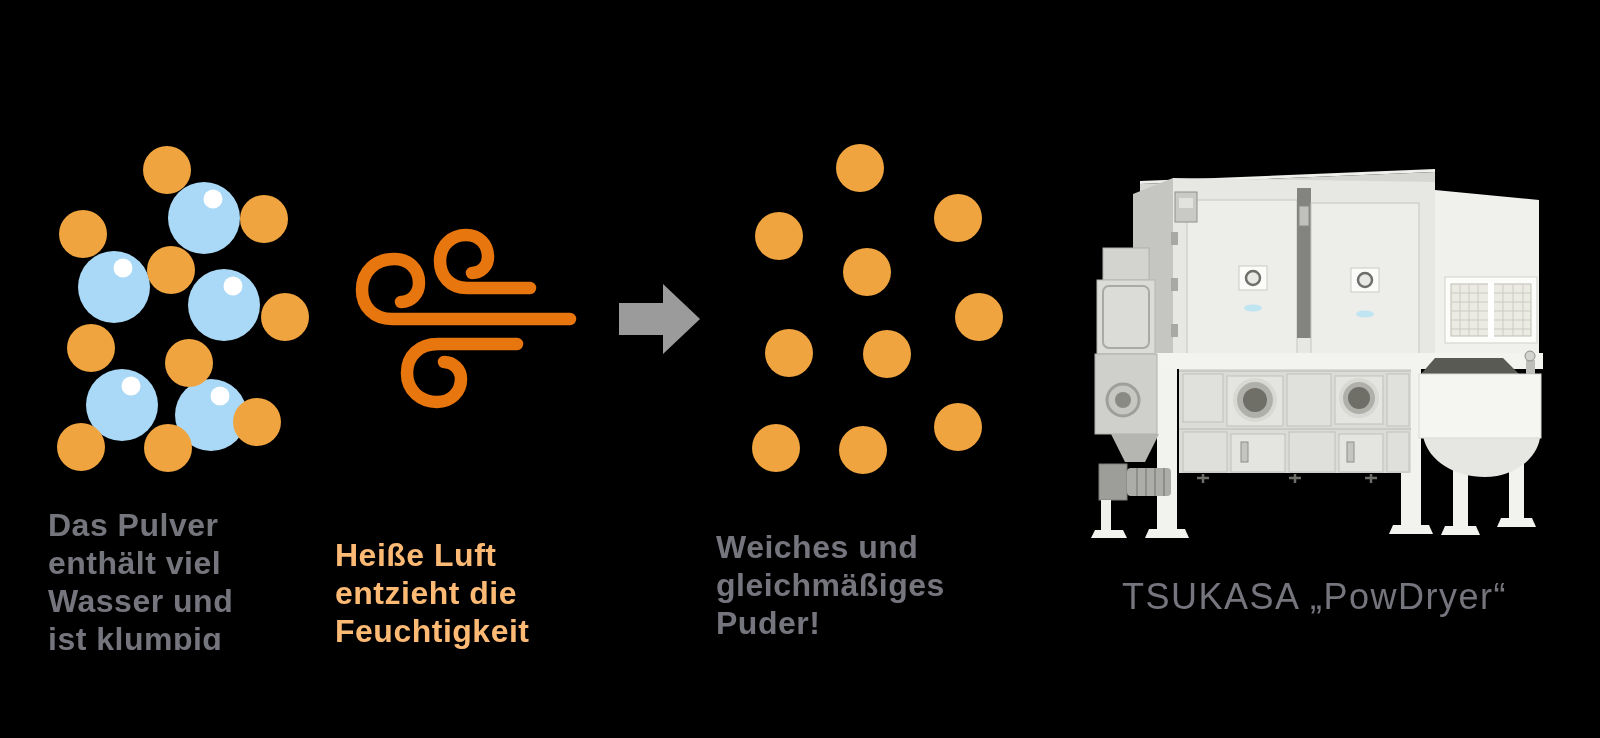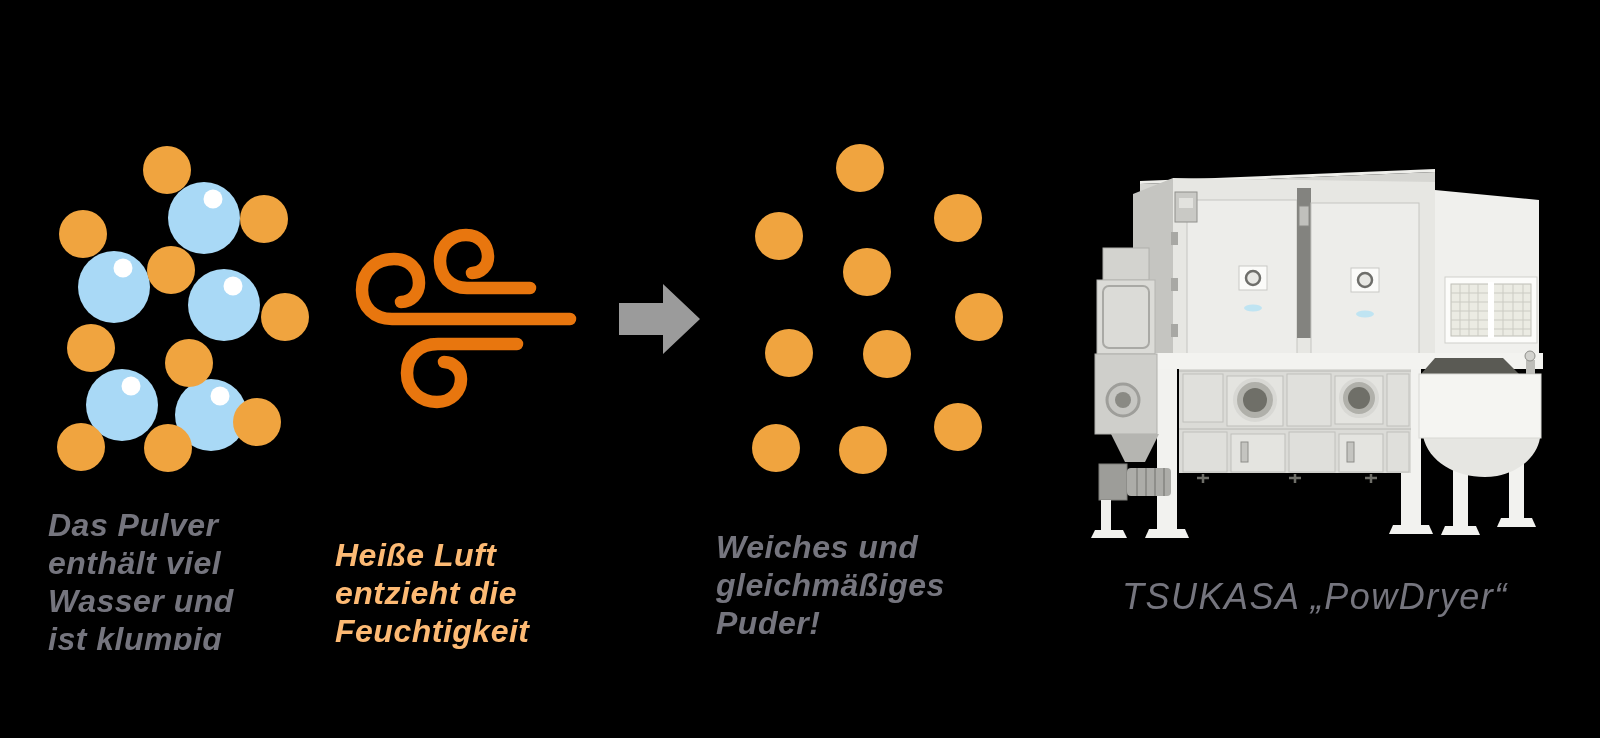--- a/index.html
+++ b/index.html
@@ -2,21 +2,20 @@
 <html><head>
 <meta charset="utf-8">
 <style>
   html,body{margin:0;padding:0;background:#000;}
   #stage{
     position:relative;
     width:1600px;height:650px;
     background:#000;
     overflow:hidden;
     font-family:"Liberation Sans", sans-serif;
-    font-style:italic;
   }
   .caption{
     position:absolute;
     color:#75757E;
     font-weight:bold;
     font-size:32px;
     line-height:38px;
     white-space:pre-line;
     letter-spacing:0.5px;
   }

